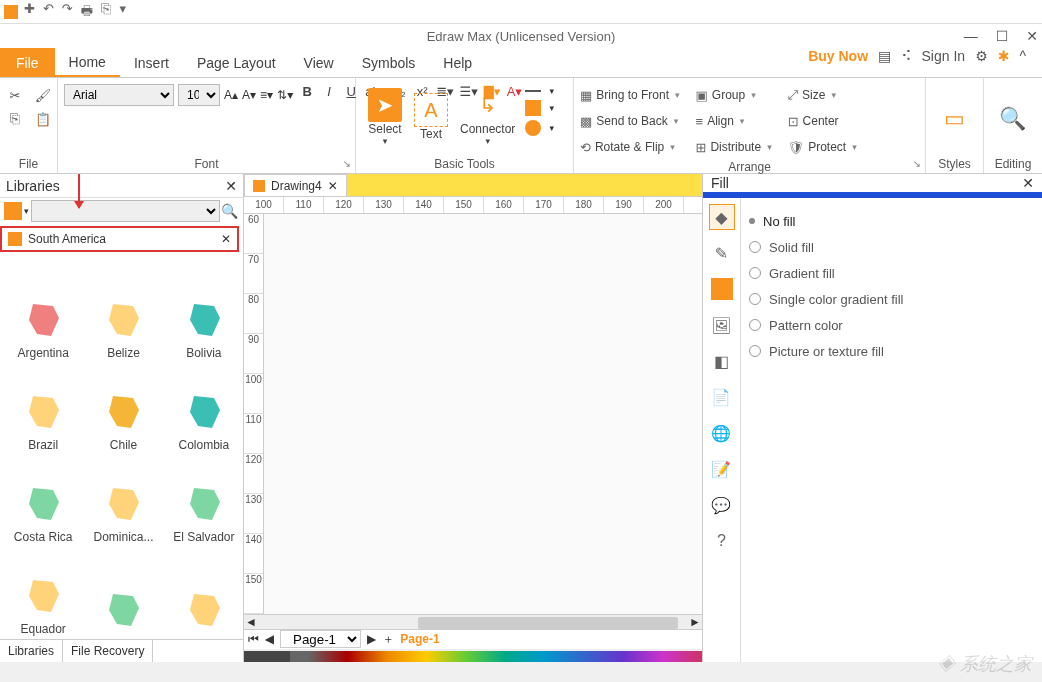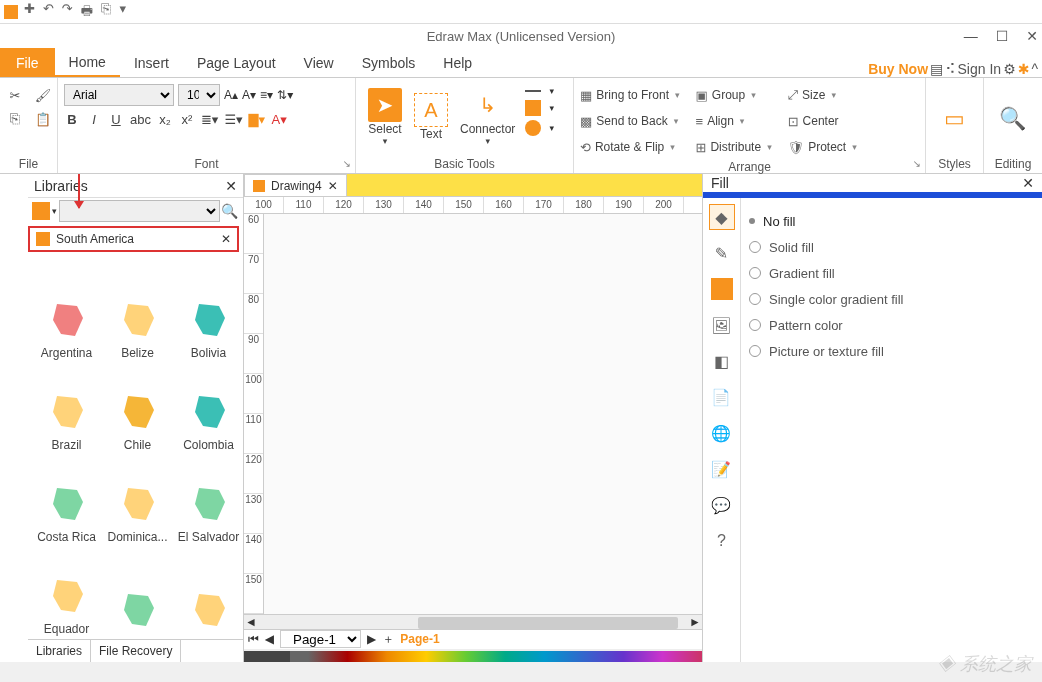--- a/index.html
+++ b/index.html
@@ -14,40 +14,40 @@
 .titlebar .title { color: #666; font-size: 13px; }
 .titlebar .win-btns { position: absolute; right: 4px; display: flex; gap: 18px; }
 .titlebar .win-btns span { font-size: 14px; color: #555; }
 
 
 .menubar { height: 30px; background: #fff; border-bottom: 1px solid #ccc; display: flex; align-items: stretch; }
 .menubar .file-tab { background: #f7931e; color: #fff; padding: 0 16px; display: flex; align-items: center; font-size: 14px; }
 .menubar .menu-item { padding: 0 14px; display: flex; align-items: center; font-size: 14px; color: #444; cursor: pointer; }
 .menubar .menu-item.active { border-bottom: 2px solid #f7931e; }
 .menubar .spacer { flex: 1; }
-.menubar .right-items { display: flex; align-items: flex-end; gap: 2px; padding-right: 4px; }
+.menubar .right-items { display: flex; align-items: flex-start; gap: 10px; padding-right: 16px; }
 .menubar .buy-now { color: #f7931e; font-weight: bold; font-size: 14px; }
 .menubar .sign-in { color: #555; font-size: 14px; }
 .menubar .right-icons span { font-size: 14px; color: #555; }
 
 
 .ribbon { height: 96px; background: #fff; border-bottom: 1px solid #ccc; display: flex; }
 .rgroup { border-right: 1px solid #ddd; display: flex; flex-direction: column; padding: 4px 6px 0 6px; position:relative;}
 .rgroup .body { flex: 1; display: flex; align-items: flex-start; }
 .rgroup .label { text-align: center; font-size: 12px; color: #555; padding: 2px 0; }
 .rgroup .dlgbtn { position:absolute; right:4px; bottom:4px; font-size:10px; color:#888;}
 .mini { width: 18px; height: 18px; display: inline-flex; align-items: center; justify-content: center; font-size: 13px; color: #555; }
 
 
 .file-grp .body { flex-direction: column; gap: 6px; padding-top:4px;}
 .file-grp .row { display:flex; gap:10px;}
 
 
 .font-grp { width: 298px; }
-.font-grp .body { flex-direction: column; gap: 6px; padding-top:2px;}
+.font-grp .body { flex-direction: row; gap: 6px; padding-top:2px;}
 .font-grp .row1 { display:flex; gap:4px; align-items:center;}
 .font-grp select, .font-grp input { height: 22px; border: 1px solid #bbb; font-size:12px; padding:0 4px;}
 .font-name { width: 110px; }
 .font-size { width: 42px; }
 .font-grp .row2 { display:flex; gap:6px; align-items:center;}
 .font-grp .row2 span { font-size:13px; color:#444; min-width:16px; text-align:center;}
 
 
 .tools-grp { }
 .bigbtn { display:flex; flex-direction:column; align-items:center; justify-content:center; padding:0 6px; height:70px; cursor:pointer; font-size:12px; color:#444;}
@@ -70,21 +70,21 @@
 .arr-item .dd { font-size:9px; color:#888; margin-left:2px;}
 
 
 .rightgrp .body{flex-direction:column;align-items:center;justify-content:center;}
 .rightgrp .ic{font-size:22px;color:#f7931e;}
 
 
 .main { display:flex; height: calc(682px - 24px - 24px - 30px - 96px - 20px); }
 
 
-.lib-panel { width: 244px; background:#fff; border-right:1px solid #ccc; display:flex; flex-direction:column;padding-left:28px;}
+.lib-panel { width: 244px; background:#fff; border-right:1px solid #ccc; display:flex; flex-direction:column;}
 .lib-head { height:24px; display:flex; align-items:center; padding:0 6px; border-bottom:1px solid #ddd; font-size:14px; justify-content:space-between;}
 .lib-search { height:26px; display:flex; align-items:center; padding:2px 4px; gap:2px;}
 .lib-search .home-ic{width:18px;height:18px;background:#f7931e;}
 .lib-search select{flex:1;height:22px;border:1px solid #bbb;}
 .lib-search .mag{font-size:14px;color:#555;}
 .lib-cat { height:26px; border:2px solid #d33; display:flex; align-items:center; padding:0 6px; justify-content:space-between; margin:2px 4px 0 0;}
 .lib-cat .ic{width:14px;height:14px;background:#f7931e;margin-right:6px;}
 .lib-arrow{position:absolute;left:78px;top:174px;width:2px;height:34px;background:#d33;}
 .lib-arrow::after{content:"";position:absolute;bottom:-6px;left:-4px;border:5px solid transparent;border-top:8px solid #d33;}
 .lib-grid { flex:1; overflow:hidden; padding:6px 2px 0 6px; display:grid; grid-template-columns: repeat(3,1fr); grid-auto-rows:86px; gap:6px;margin-top:16px;}

